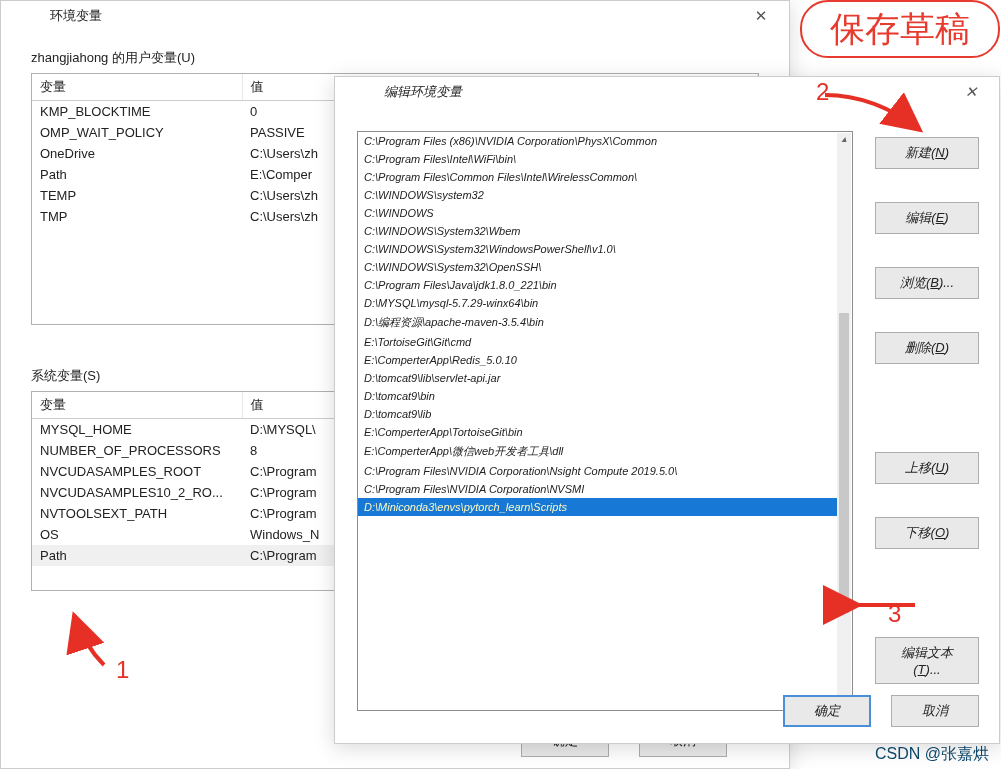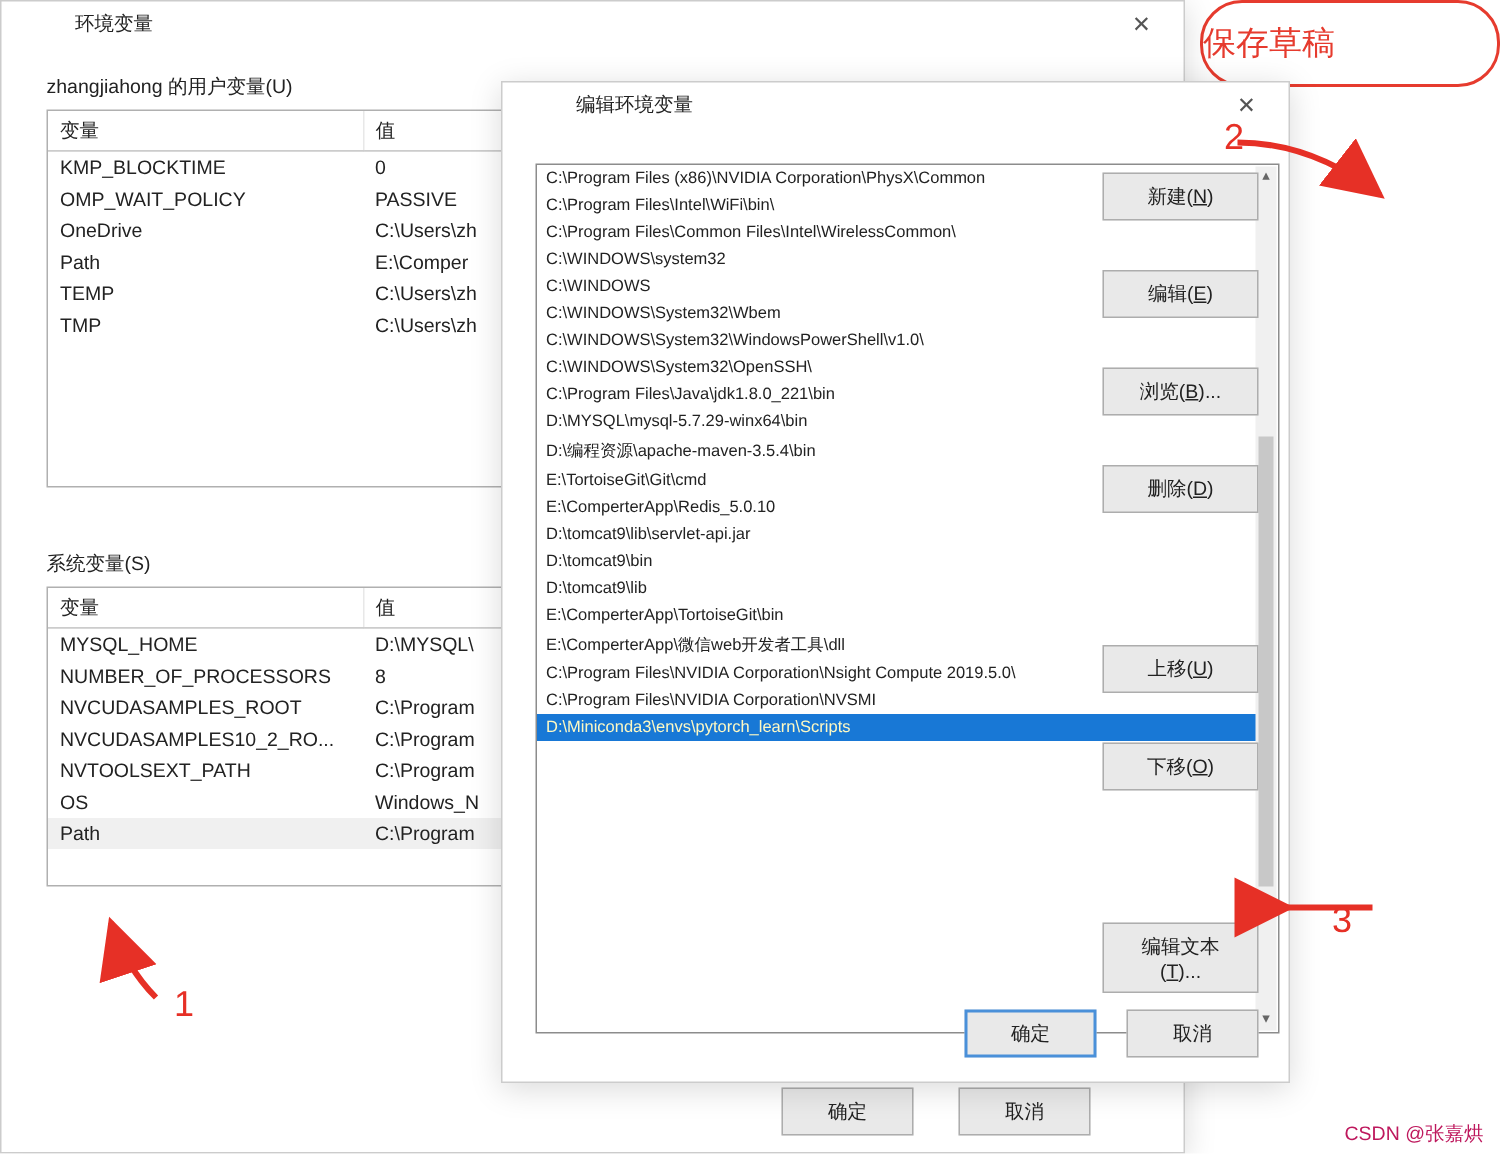--- a/index.html
+++ b/index.html
@@ -59,21 +59,21 @@
     padding: 6px 14px;
     background: #e9e9e9;
     border: 1px solid #adadad;
     text-align: center;
     font-size: 13px;
     cursor: pointer;
   }
   .btn.primary { border: 2px solid #4a90d9; padding: 5px 13px; }
 
   
-  #dlg2 { left: 334px; top: 54px; width: 526px; height: 668px; z-index: 10; }
+  #dlg2 { left: 334px; top: 76px; width: 666px; height: 668px; z-index: 10; font-style: italic; }
   .paths-list {
     position: absolute;
     left: 22px; top: 54px;
     width: 496px; height: 580px;
     border: 1px solid #8c8c8c;
     background: #fff;
     overflow: hidden;
   }
   .paths-inner { height: 100%; overflow: hidden; padding-right: 14px; }
   .path-item {
@@ -111,30 +111,30 @@
   }
 
   
   .orange-btn {
     position: absolute;
     left: 800px; top: 0;
     width: 200px; height: 58px;
     border: 2px solid #e63b2e;
     border-radius: 28px;
     color: #e63b2e;
-    font-size: 22px;
-    display: flex; align-items: center; 
+    font-size: 35px;
+    display: flex; align-items: center; justify-content: center;
     background: #fff;
     overflow: hidden;
   }
   .watermark {
     position: absolute;
     right: 12px; bottom: 4px;
-    color: #be185d;
-    font-size: 13px;
+    color: #0c4a6e;
+    font-size: 16px;
   }
 
   
   .anno { position: absolute; z-index: 50; pointer-events: none; }
   .num { color: #e63026; font-size: 24px; font-weight: 500; }
   svg.arrow { position: absolute; overflow: visible; }
 </style>
 </head>
 <body>
 

